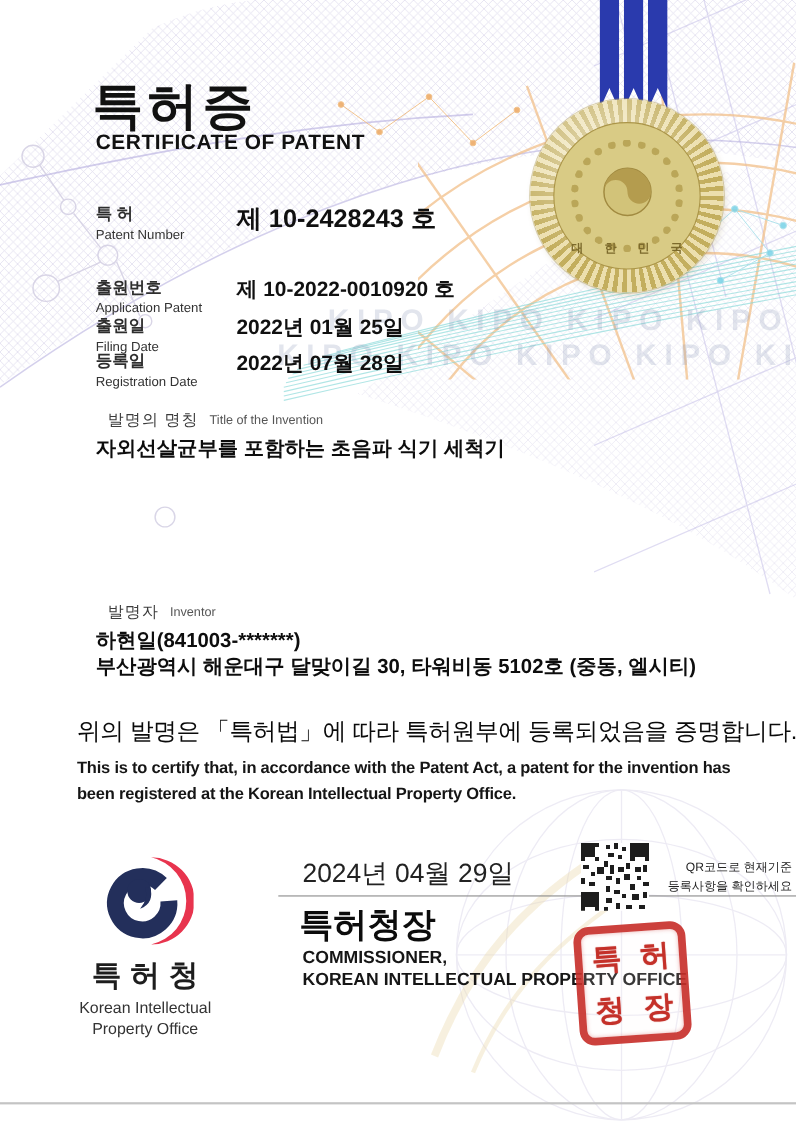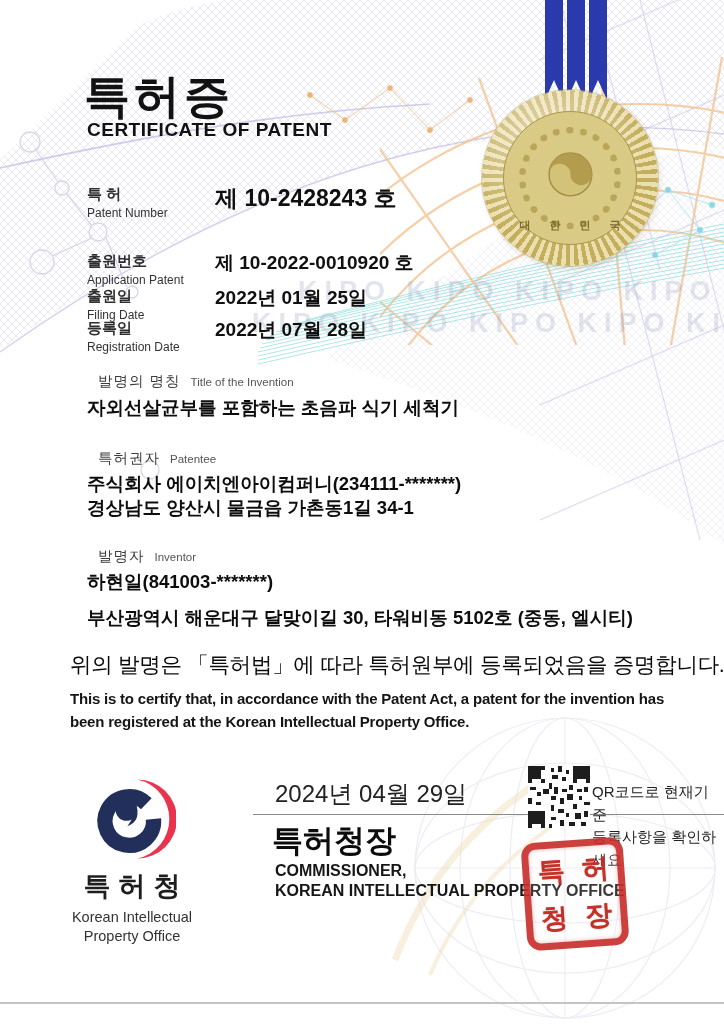--- a/index.html
+++ b/index.html
@@ -53,21 +53,21 @@
   .stmt-ko{left:70px;top:650px;font-size:21.5px;font-weight:400;color:#0a0a0a;white-space:nowrap;letter-spacing:-.3px;z-index:5;}
   .stmt-en{left:70px;top:688px;width:600px;font-size:15px;font-weight:700;color:#151515;line-height:1.5;letter-spacing:-.2px;z-index:5;}
   
   .issue-date{left:275px;top:778px;font-size:24px;color:#222;z-index:5;}
   .issue-rule{left:253px;top:814px;width:471px;height:1px;background:#8a8a8a;z-index:5;}
   .signer-ko{left:272px;top:820px;font-size:31px;font-weight:800;color:#0c0c0c;z-index:5;}
   .signer-en1{left:275px;top:862px;font-size:16px;font-weight:700;color:#161616;z-index:5;}
   .signer-en2{left:275px;top:882px;font-size:16px;font-weight:700;color:#161616;z-index:5;white-space:nowrap;}
   
   .qr{left:528px;top:766px;width:62px;height:62px;z-index:5;}
-  .qr-note{left:592px;top:781px;width:128px;font-size:15px;line-height:1.5;text-align:left;color:#222;z-index:5;}
+  .qr-note{left:592px;top:781px;width:128px;font-size:11px;line-height:1.5;text-align:right;color:#222;z-index:5;}
   
   .seal{
     left:524px;top:840px;width:88px;height:94px;z-index:6;transform:rotate(-4deg);
     border:7px solid rgba(198,44,40,.9);border-radius:14px;
     display:grid;grid-template-columns:1fr 1fr;align-items:center;justify-items:center;
     background:rgba(255,250,248,.15);box-shadow:inset 0 0 4px rgba(198,44,40,.35);
   }
   .seal span{
     font-family:"Liberation Serif","DejaVu Serif",serif;font-weight:700;font-size:27px;
     color:rgba(195,45,38,.95);text-shadow:0 0 1px rgba(195,45,38,.7);line-height:1;
@@ -241,36 +241,28 @@
   </div>
 
   <div class="abs sec" style="left:87px;top:372px;">
     <div class="shead">
       <span class="slabel">발명의 명칭</span>
       <span class="ssub">Title of the Invention</span>
     </div>
     <div class="sval">자외선살균부를 포함하는 초음파 식기 세척기</div>
   </div>
 
-  <div class="abs sec" style="left:87px;top:449px;">
-    <div class="shead">
-      <span class="slabel">특허권자</span>
-      <span class="ssub">Patentee</span>
-    </div>
-    <div class="sval" style="margin-top:4px;">주식회사 에이치엔아이컴퍼니(234111-*******)</div>
-    <div class="sval" style="margin-top:0;">경상남도 양산시 물금읍 가촌동1길 34-1</div>
-  </div>
 
   <div class="abs sec" style="left:87px;top:547px;">
     <div class="shead">
       <span class="slabel">발명자</span>
       <span class="ssub">Inventor</span>
     </div>
     <div class="sval" style="margin-top:4px;">하현일(841003-*******)</div>
-    <div class="sval" style="margin-top:12px;">부산광역시 해운대구 달맞이길 30, 타워비동 5102호 (중동, 엘시티)</div>
+    <div class="sval" style="margin-top:0;">부산광역시 해운대구 달맞이길 30, 타워비동 5102호 (중동, 엘시티)</div>
   </div>
 
   <div class="abs stmt-ko">위의 발명은 「특허법」에 따라 특허원부에 등록되었음을 증명합니다.</div>
   <div class="abs stmt-en">This is to certify that, in accordance with the Patent Act, a patent for the invention has been registered at the Korean Intellectual Property Office.</div>
 
   <div class="abs issue-date">2024년 04월 29일</div>
   <div class="abs issue-rule"></div>
   <div class="abs signer-ko">특허청장</div>
   <div class="abs signer-en1">COMMISSIONER,</div>
   <div class="abs signer-en2">KOREAN INTELLECTUAL PROPERTY OFFICE</div>

